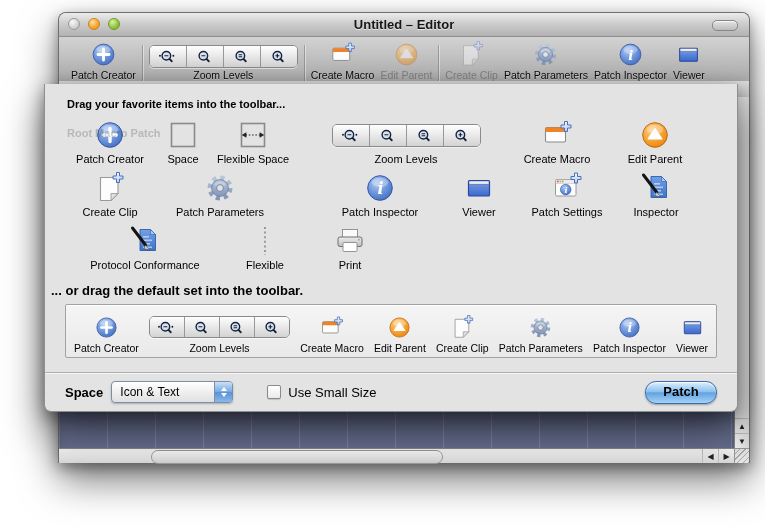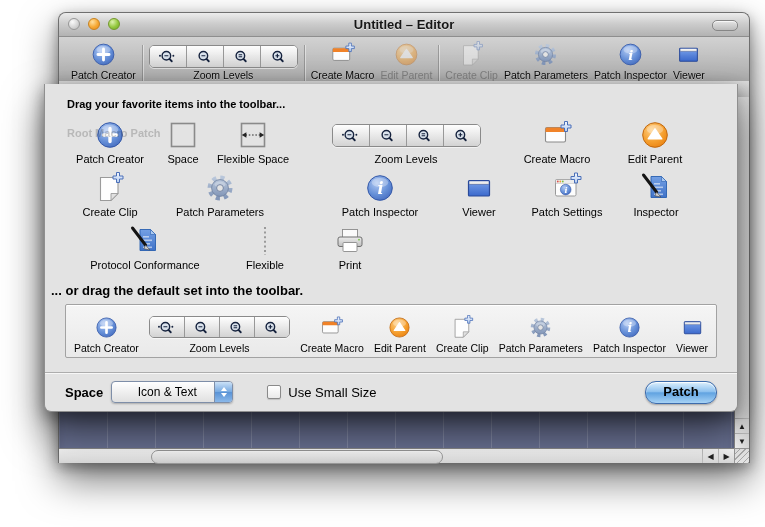--- a/index.html
+++ b/index.html
@@ -86,21 +86,21 @@
   .defbox .plabel{font-size:10.5px;}
   .defbox .ibox{height:28px;}
 
   
   .footer{position:absolute;left:0;right:0;bottom:0;height:38px;border-top:1px solid #adadad;
           display:flex;align-items:center;padding:0 20px;box-shadow:inset 0 1px 0 rgba(255,255,255,.7);}
   .show-label{font-size:13px;font-weight:bold;color:#000;margin-right:8px;}
   .popup{width:120px;height:20px;border:1px solid #7e8ea8;border-radius:4px;position:relative;
          background:linear-gradient(#ffffff,#e0e0e0);display:flex;align-items:center;
          box-shadow:0 1px 2px rgba(0,0,0,.25);}
-  .popup-text{flex:1;font-size:12px;color:#000;padding-left:8px;white-space:nowrap;overflow:hidden;text-align:center;}
+  .popup-text{flex:1;font-size:12px;color:#000;padding-left:8px;white-space:nowrap;overflow:hidden;}
   .popup-cap{width:17px;height:100%;border-left:1px solid #7e8ea8;border-radius:0 3px 3px 0;
              background:linear-gradient(#cbe1f7,#79abe2 48%,#5a93d6 52%,#8ab8ea);
              display:flex;flex-direction:column;align-items:center;justify-content:center;gap:2px;}
   .tri-up{width:0;height:0;border-left:3px solid transparent;border-right:3px solid transparent;border-bottom:4px solid #fff;}
   .tri-dn{width:0;height:0;border-left:3px solid transparent;border-right:3px solid transparent;border-top:4px solid #fff;}
   .checkbox{width:12px;height:12px;border:1px solid #8a8a8a;border-radius:2px;margin:0 7px 0 34px;
             background:linear-gradient(#ffffff,#eaeaea);box-shadow:0 1px 1px rgba(0,0,0,.15);}
   .cb-label{font-size:13px;color:#000;}
   .done{margin-left:auto;width:70px;height:21px;border-radius:11px;border:1px solid #3d6bab;
         background:linear-gradient(#dceffd,#8fc2ef 45%,#61a3e1 52%,#a6d2f5);

